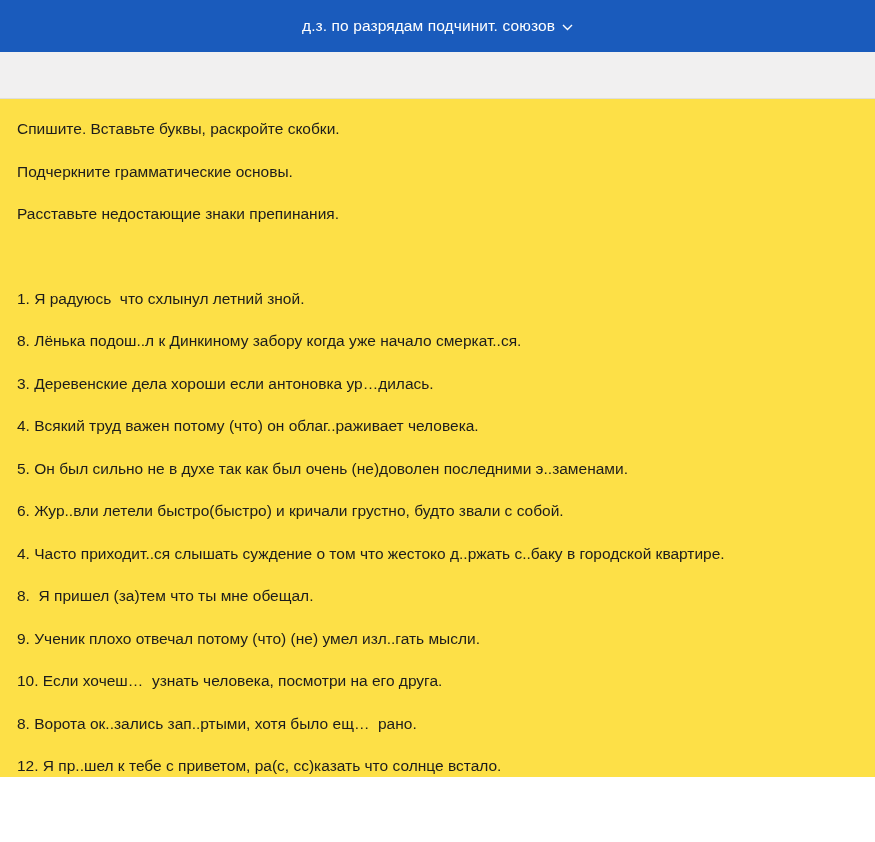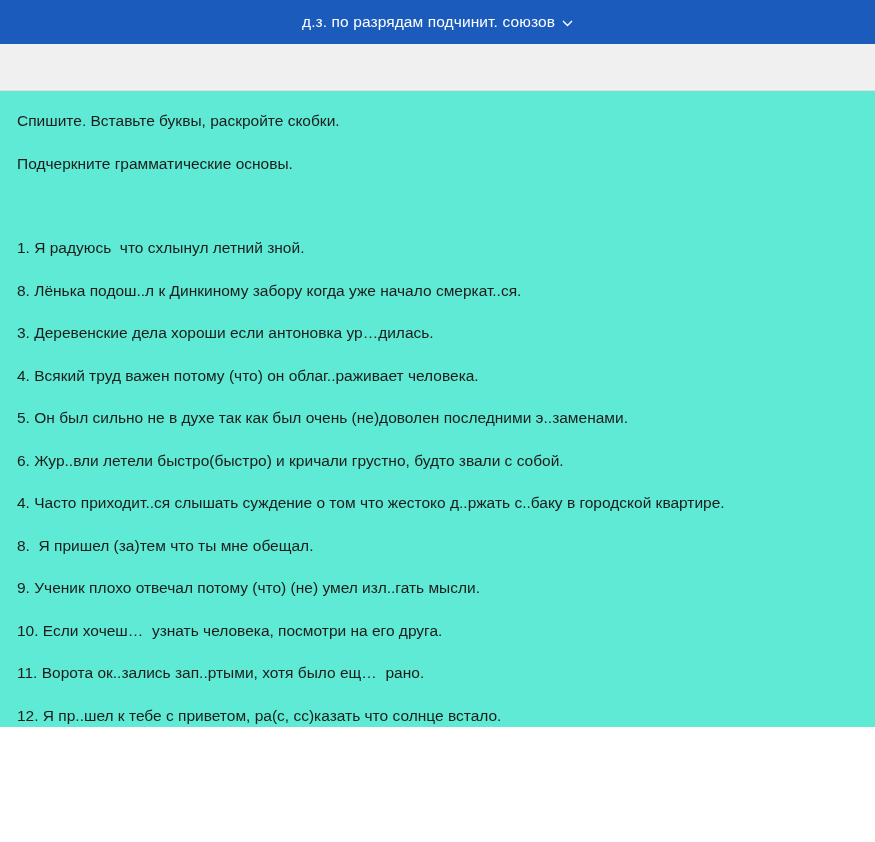--- a/index.html
+++ b/index.html
@@ -5,21 +5,21 @@
   * { margin: 0; padding: 0; box-sizing: border-box; }
   html, body {
     width: 875px;
     height: 842px;
     background: #ffffff;
     font-family: "Liberation Sans", "DejaVu Sans", sans-serif;
     overflow: hidden;
   }
   
   .app-header {
-    height: 44px;
+    height: 52px;
     background: #1a5bbc;
     display: flex;
     align-items: center;
     justify-content: center;
   }
   .title-button {
     display: flex;
     align-items: center;
     gap: 7px;
     color: #ffffff;
@@ -39,21 +39,21 @@
     margin-top: 2px;
   }
   
   .toolbar {
     height: 47px;
     background: #f1f0f0;
     border-bottom: 1px solid #dedede;
   }
   
   .document {
-    background: #5eead4;
+    background: #fde047;
     padding: 19px 17px 0 17px;
   }
   .doc-line {
     font-size: 15.5px;
     line-height: 22px;
     color: #1c1c1c;
     margin: 0 0 20.5px 0;
     white-space: pre-wrap;
   }
   .spacer {
@@ -76,29 +76,30 @@
     </span>
   </button>
 </header>
 
 <div class="toolbar"></div>
 
 <main class="document">
 
   <p class="doc-line">Спишите. Вставьте буквы, раскройте скобки.</p>
   <p class="doc-line">Подчеркните грамматические основы.</p>
+  <p class="doc-line">Расставьте недостающие знаки препинания.</p>
 
   <div class="spacer"></div>
 
   <p class="doc-line">1. Я радуюсь  что схлынул летний зной.</p>
   <p class="doc-line">8. Лёнька подош..л к Динкиному забору когда уже начало смеркат..ся.</p>
   <p class="doc-line">3. Деревенские дела хороши если антоновка ур…дилась.</p>
   <p class="doc-line">4. Всякий труд важен потому (что) он облаг..раживает человека.</p>
   <p class="doc-line">5. Он был сильно не в духе так как был очень (не)доволен последними э..заменами.</p>
   <p class="doc-line">6. Жур..вли летели быстро(быстро) и кричали грустно, будто звали с собой.</p>
   <p class="doc-line">4. Часто приходит..ся слышать суждение о том что жестоко д..ржать с..баку в городской квартире.</p>
   <p class="doc-line">8.  Я пришел (за)тем что ты мне обещал.</p>
   <p class="doc-line">9. Ученик плохо отвечал потому (что) (не) умел изл..гать мысли.</p>
   <p class="doc-line">10. Если хочеш…  узнать человека, посмотри на его друга.</p>
-  <p class="doc-line">11. Ворота ок..зались зап..ртыми, хотя было ещ…  рано.</p>
+  <p class="doc-line">8. Ворота ок..зались зап..ртыми, хотя было ещ…  рано.</p>
   <p class="doc-line">12. Я пр..шел к тебе с приветом, ра(с, сс)казать что солнце встало.</p>
 
 </main>
 
 </body></html>

